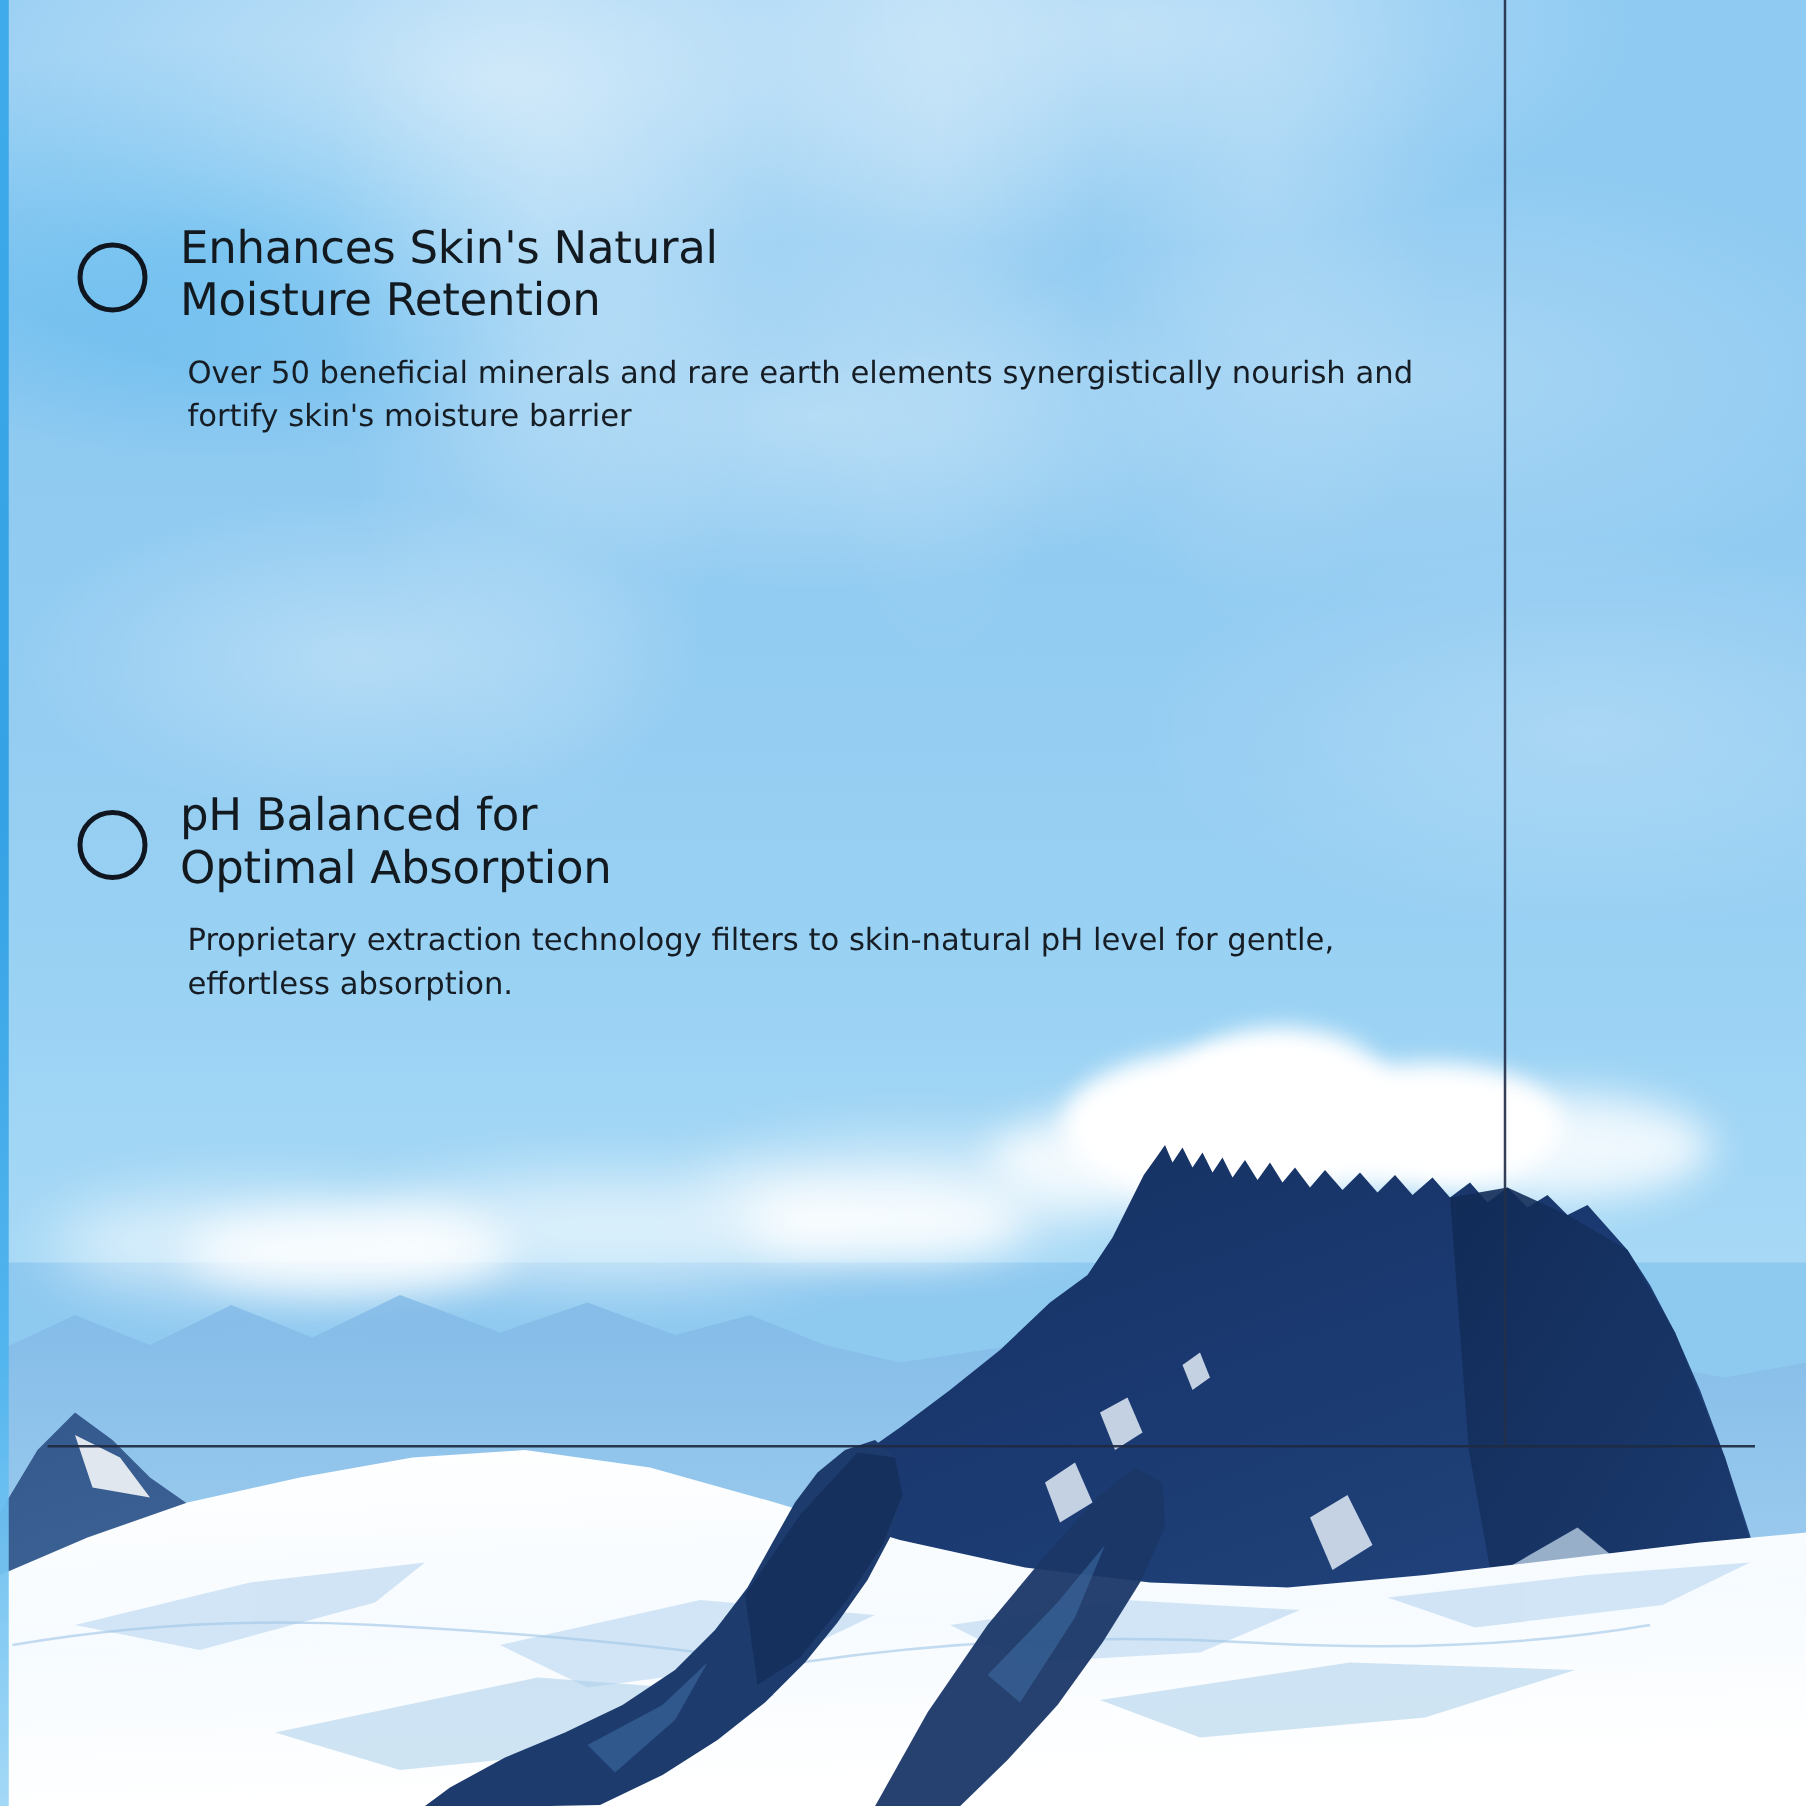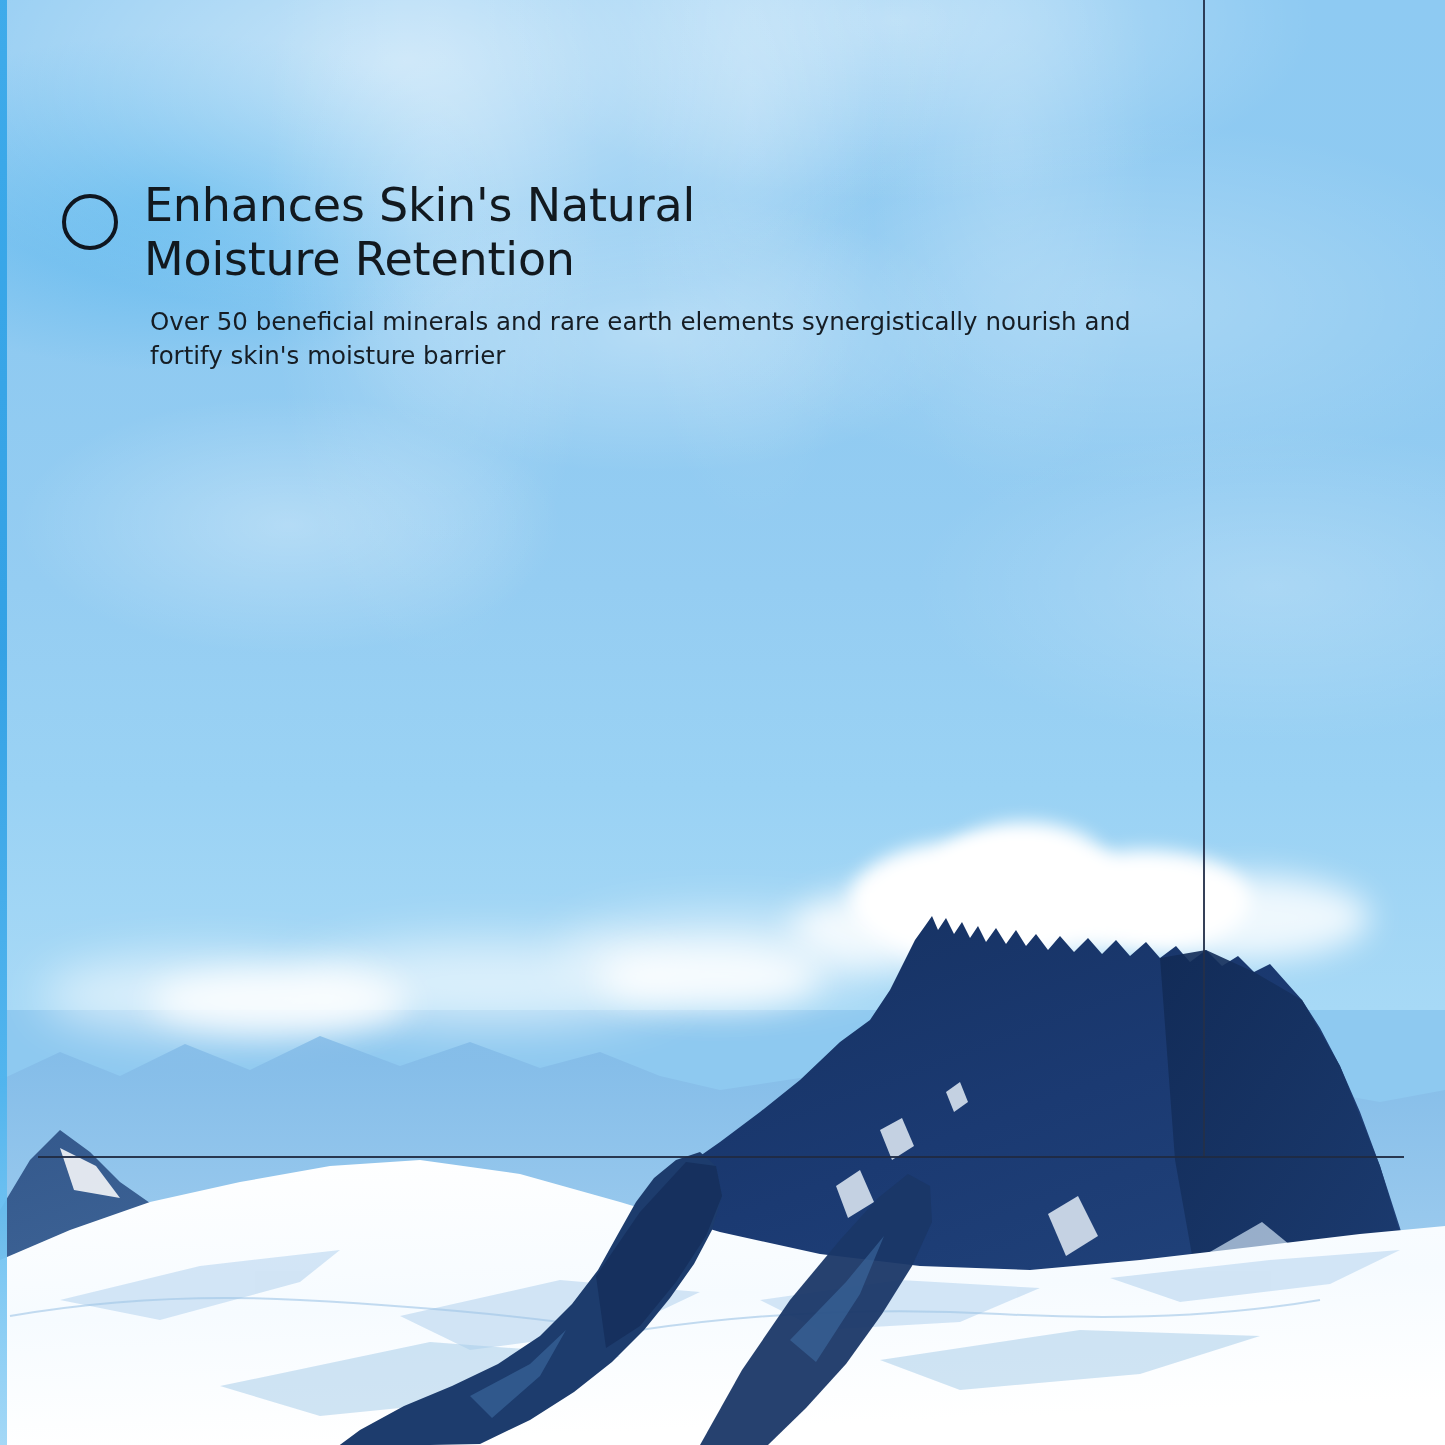--- a/index.html
+++ b/index.html
@@ -69,21 +69,21 @@
   .head-row{display:flex;align-items:flex-start;}
   .ring{
     flex:0 0 auto;
     width:48px;height:48px;
     border:4px solid #0f1620;
     border-radius:50%;
     margin-top:16px;margin-right:26px;
   }
   h2{
     margin:0;
-    font-size:46px;
+    font-size:36px;
     line-height:1.18;
     font-weight:400;
     letter-spacing:-0.2px;
     color:#12191f;
     white-space:pre-line;
   }
   .body-copy{
     margin:18px 0 0 88px;
     font-size:24.5px;
     line-height:1.42;
@@ -255,14 +255,22 @@
 
   <div class="block" id="block-1">
     <div class="head-row">
       <div class="ring"></div>
       <h2>Enhances Skin's Natural
 Moisture Retention</h2>
     </div>
     <p class="body-copy">Over 50 beneficial minerals and rare earth elements synergistically nourish and fortify skin's moisture barrier</p>
   </div>
 
+  <div class="block" id="block-2">
+    <div class="head-row">
+      <div class="ring"></div>
+      <h2>pH Balanced for
+Optimal Absorption</h2>
+    </div>
+    <p class="body-copy">Proprietary extraction technology filters to skin-natural pH level for gentle, effortless absorption.</p>
+  </div>
 
 </div>
 
 </body></html>

